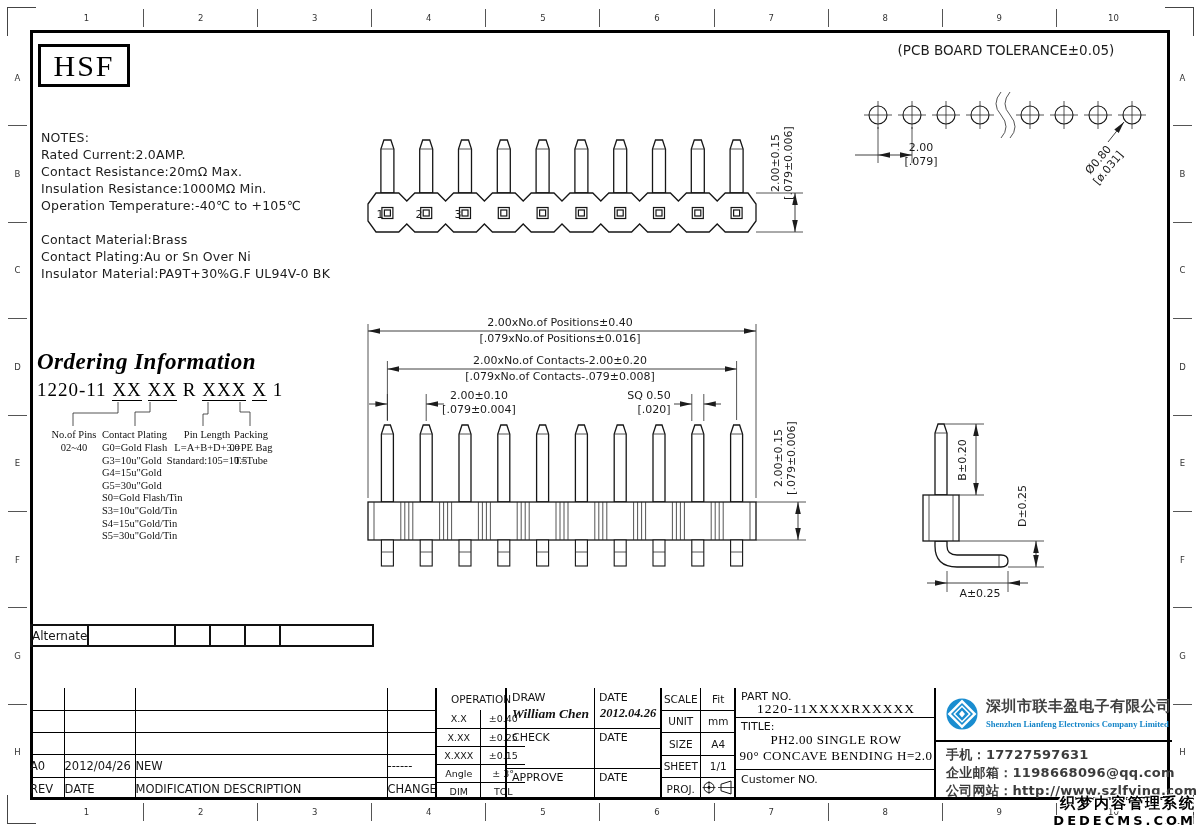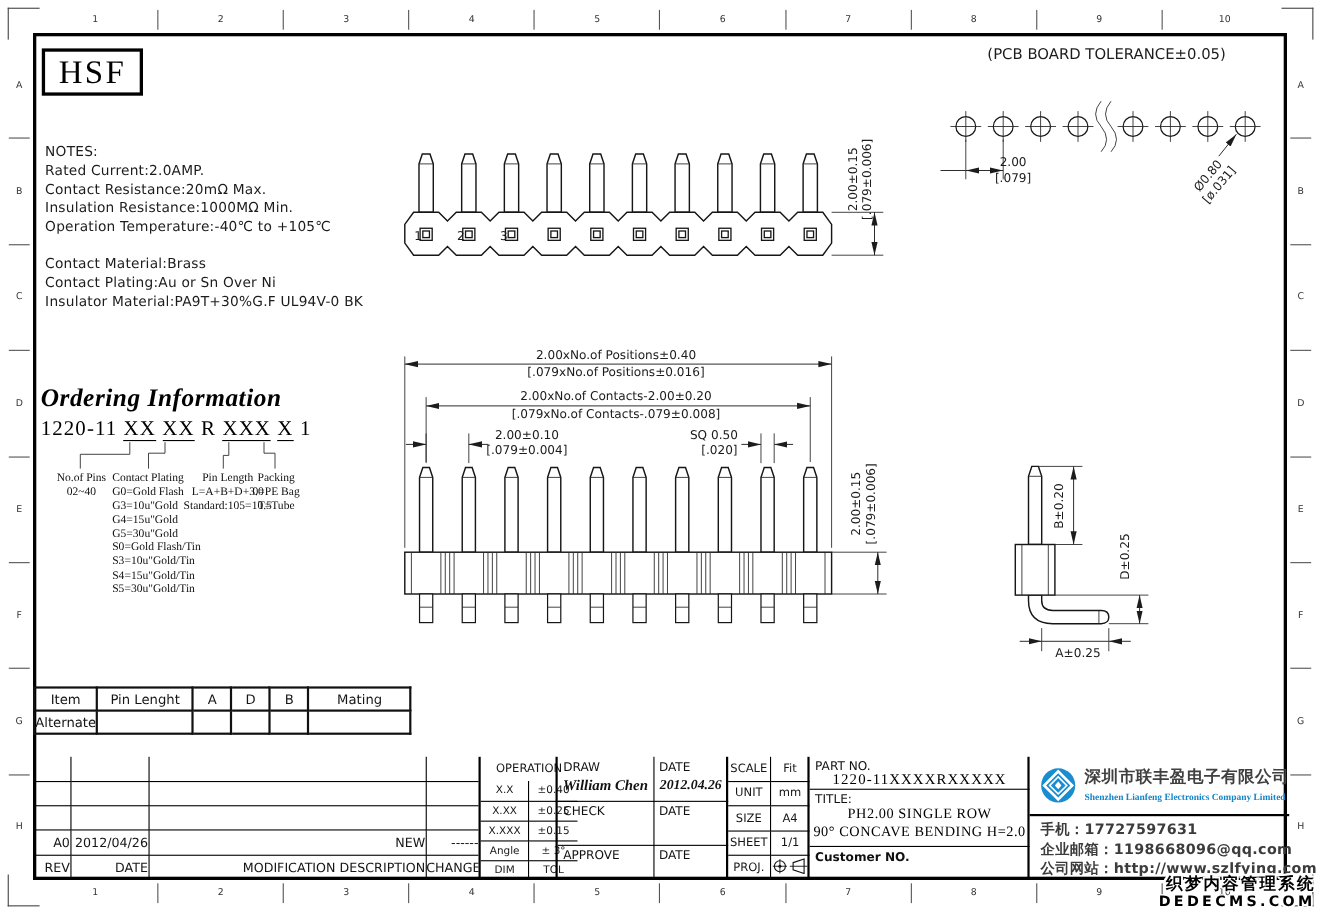--- a/index.html
+++ b/index.html
@@ -44,21 +44,21 @@
   .ocol .oi{height:12.6px;line-height:12.6px;}
   
   #spec{position:absolute;left:30px;top:624px;border-collapse:collapse;table-layout:fixed;}
   #spec td{border:2px solid #111;text-align:center;font-size:12px;color:#161616;
            height:19px;padding:0;overflow:hidden;white-space:nowrap;}
   
   #titleblock{position:absolute;left:30px;top:688px;width:1140px;height:112px;font-size:11px;}
   .tb{position:absolute;top:0;height:112px;box-sizing:border-box;border-left:2px solid #000;}
   #tb-rev{left:0;width:405px;border-left:none;}
   #tb-rev table,#tb-tol table,#tb-scale table{border-collapse:collapse;table-layout:fixed;width:100%;height:112px;}
-  #tb-rev td{border:1.5px solid #000;text-align:right;font-size:11.5px;padding:0;overflow:hidden;white-space:nowrap;}
+  #tb-rev td{border:1.5px solid #000;text-align:left;font-size:11.5px;padding:0;overflow:hidden;white-space:nowrap;}
   #tb-rev tr td:first-child{border-left:none;} #tb-rev tr td:last-child{border-right:none;}
   #tb-rev tr:first-child td{border-top:none;} #tb-rev tr:last-child td{border-bottom:none;}
   #tb-tol{left:405px;width:90px;}
   #tb-tol td{border:1.2px solid #000;text-align:center;font-size:9.5px;padding:0;overflow:hidden;white-space:nowrap;}
   #tb-tol tr td:first-child{border-left:none;} #tb-tol tr td:last-child{border-right:none;}
   #tb-tol tr:first-child td{border-top:none;} #tb-tol tr:last-child td{border-bottom:none;}
   #tb-sign{left:475px;width:155px;}
   #tb-sign .lbl{position:absolute;font-size:11px;color:#111;}
   #tb-sign .hl{position:absolute;left:0;width:155px;border-top:1.5px solid #000;}
   #tb-sign .vl{position:absolute;left:87px;top:0;height:112px;border-left:1.5px solid #000;}
@@ -390,28 +390,20 @@
   <table id="spec">
     <colgroup>
         <col style="width:55px">
         <col style="width:87px">
         <col style="width:35px">
         <col style="width:35px">
         <col style="width:35px">
         <col style="width:93px">
       </colgroup>
     <tbody>
-        <tr>
-      <td>Item</td>
-          <td>Pin Lenght</td>
-      <td>A</td>
-          <td>D</td>
-      <td>B</td>
-          <td>Mating</td>
-    </tr>
     <tr>
       <td>Alternate</td>
           <td></td>
       <td></td>
           <td></td>
       <td></td>
           <td></td>
     </tr>
   </tbody>
     </table>
@@ -555,21 +547,21 @@
     <div id="tb-part" class="tb">
       <div class="sec" style="top:0;height:30px;border-bottom:1.5px solid #000;">
         <div class="lbl" style="top:2px">PART NO.</div>
         <div class="serifv" style="position:absolute;left:0;top:13px;width:200px;text-align:center;font-size:13.5px;letter-spacing:1px;">1220-11XXXXRXXXXX</div>
       </div>
       <div class="sec" style="top:30px;height:52px;border-bottom:1.5px solid #000;">
         <div class="lbl" style="top:2px">TITLE:</div>
         <div class="serifv" style="position:absolute;left:0;top:14px;width:200px;text-align:center;font-size:13px;letter-spacing:0.5px;">PH2.00 SINGLE ROW</div>
         <div class="serifv" style="position:absolute;left:0;top:30px;width:200px;text-align:center;font-size:13px;letter-spacing:0.5px;">90° CONCAVE BENDING H=2.0</div>
       </div>
-      <div class="sec" style="top:82px;height:30px;font-weight:bold;">
+      <div class="sec" style="top:82px;height:30px;">
         <div class="lbl" style="top:3px">Customer NO.</div>
       </div>
     </div>
 
     <div id="tb-company" class="tb">
       <div id="cmp-top">
         <svg width="40" height="40" viewBox="0 0 40 40" style="position:absolute;left:6px;top:6px;">
           <circle cx="20" cy="20" r="15.5" fill="#1a8dd0"></circle>
           <rect x="11" y="11" width="18" height="18" transform="rotate(45 20 20)" fill="none" stroke="#fff" stroke-width="2.4"></rect>
           <rect x="14.5" y="14.5" width="11" height="11" transform="rotate(45 20 20)" fill="#1a8dd0" stroke="#fff" stroke-width="1.5"></rect>

